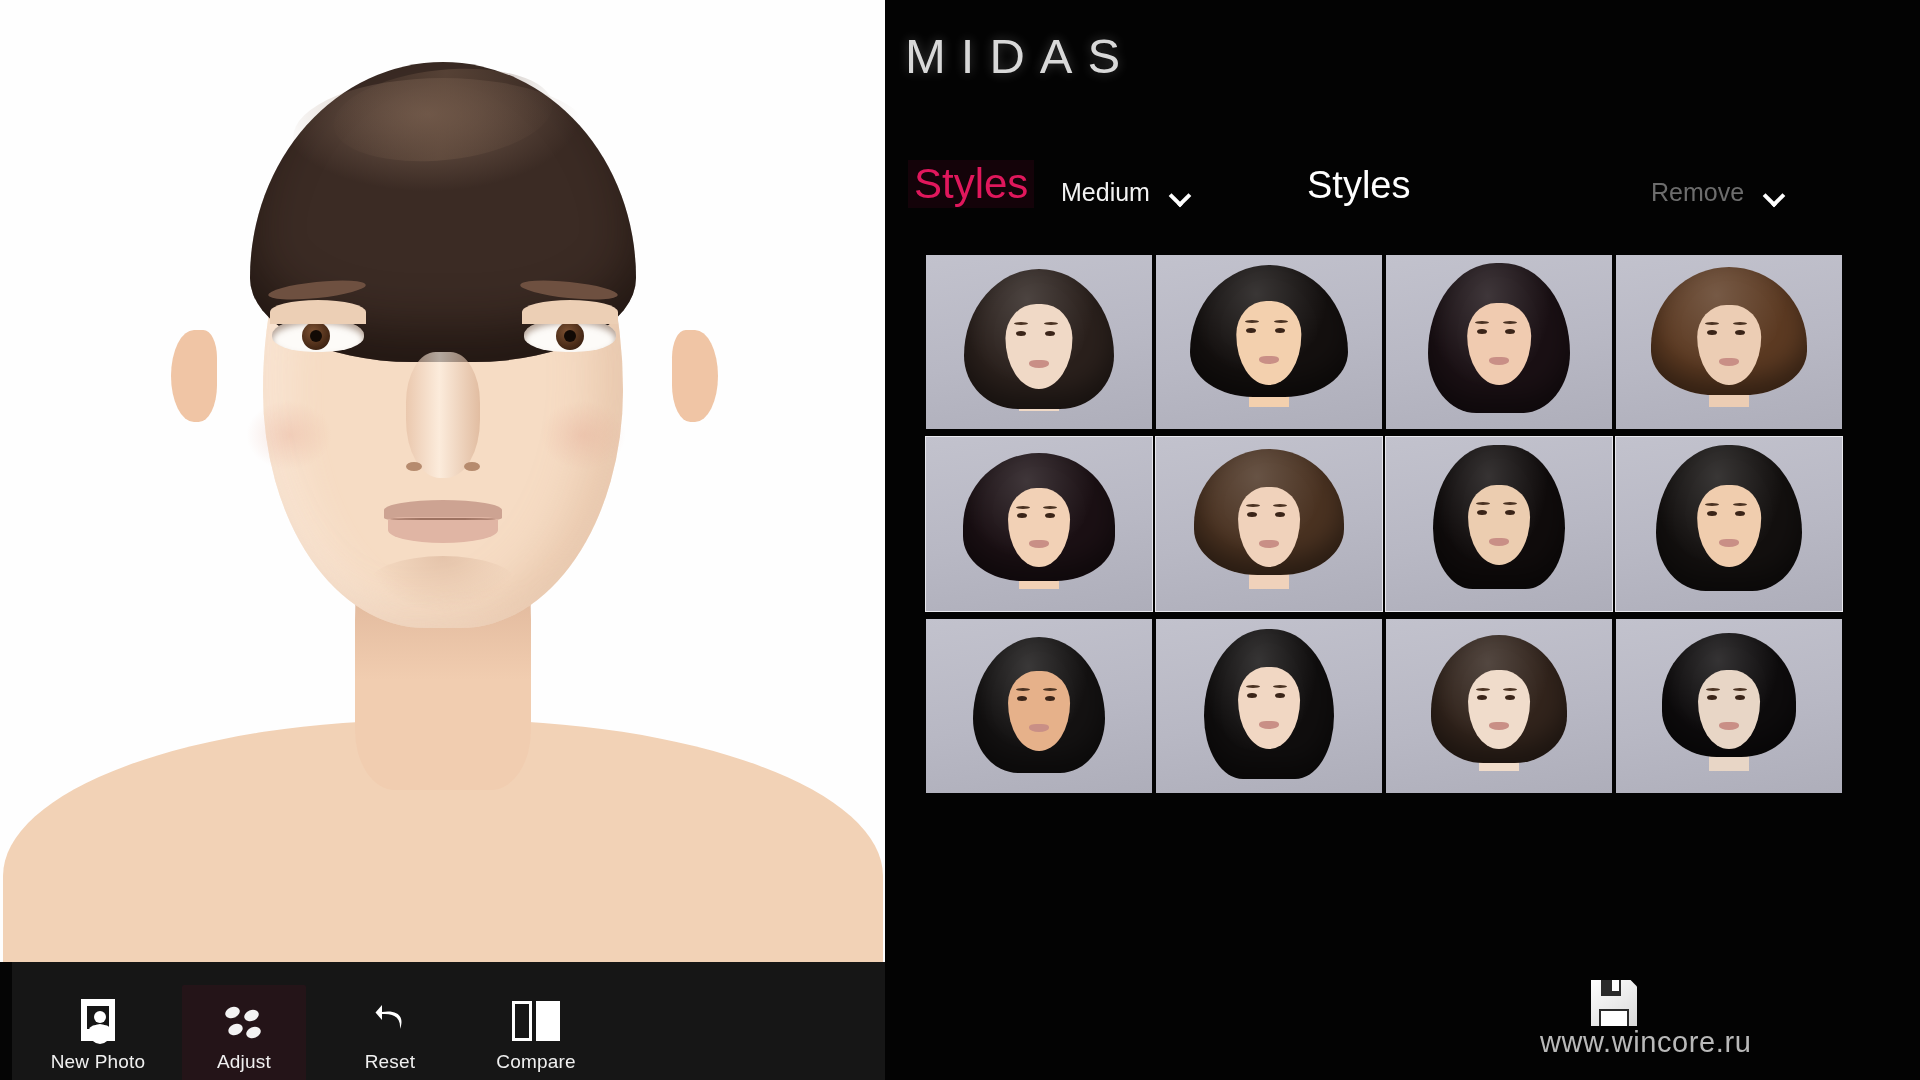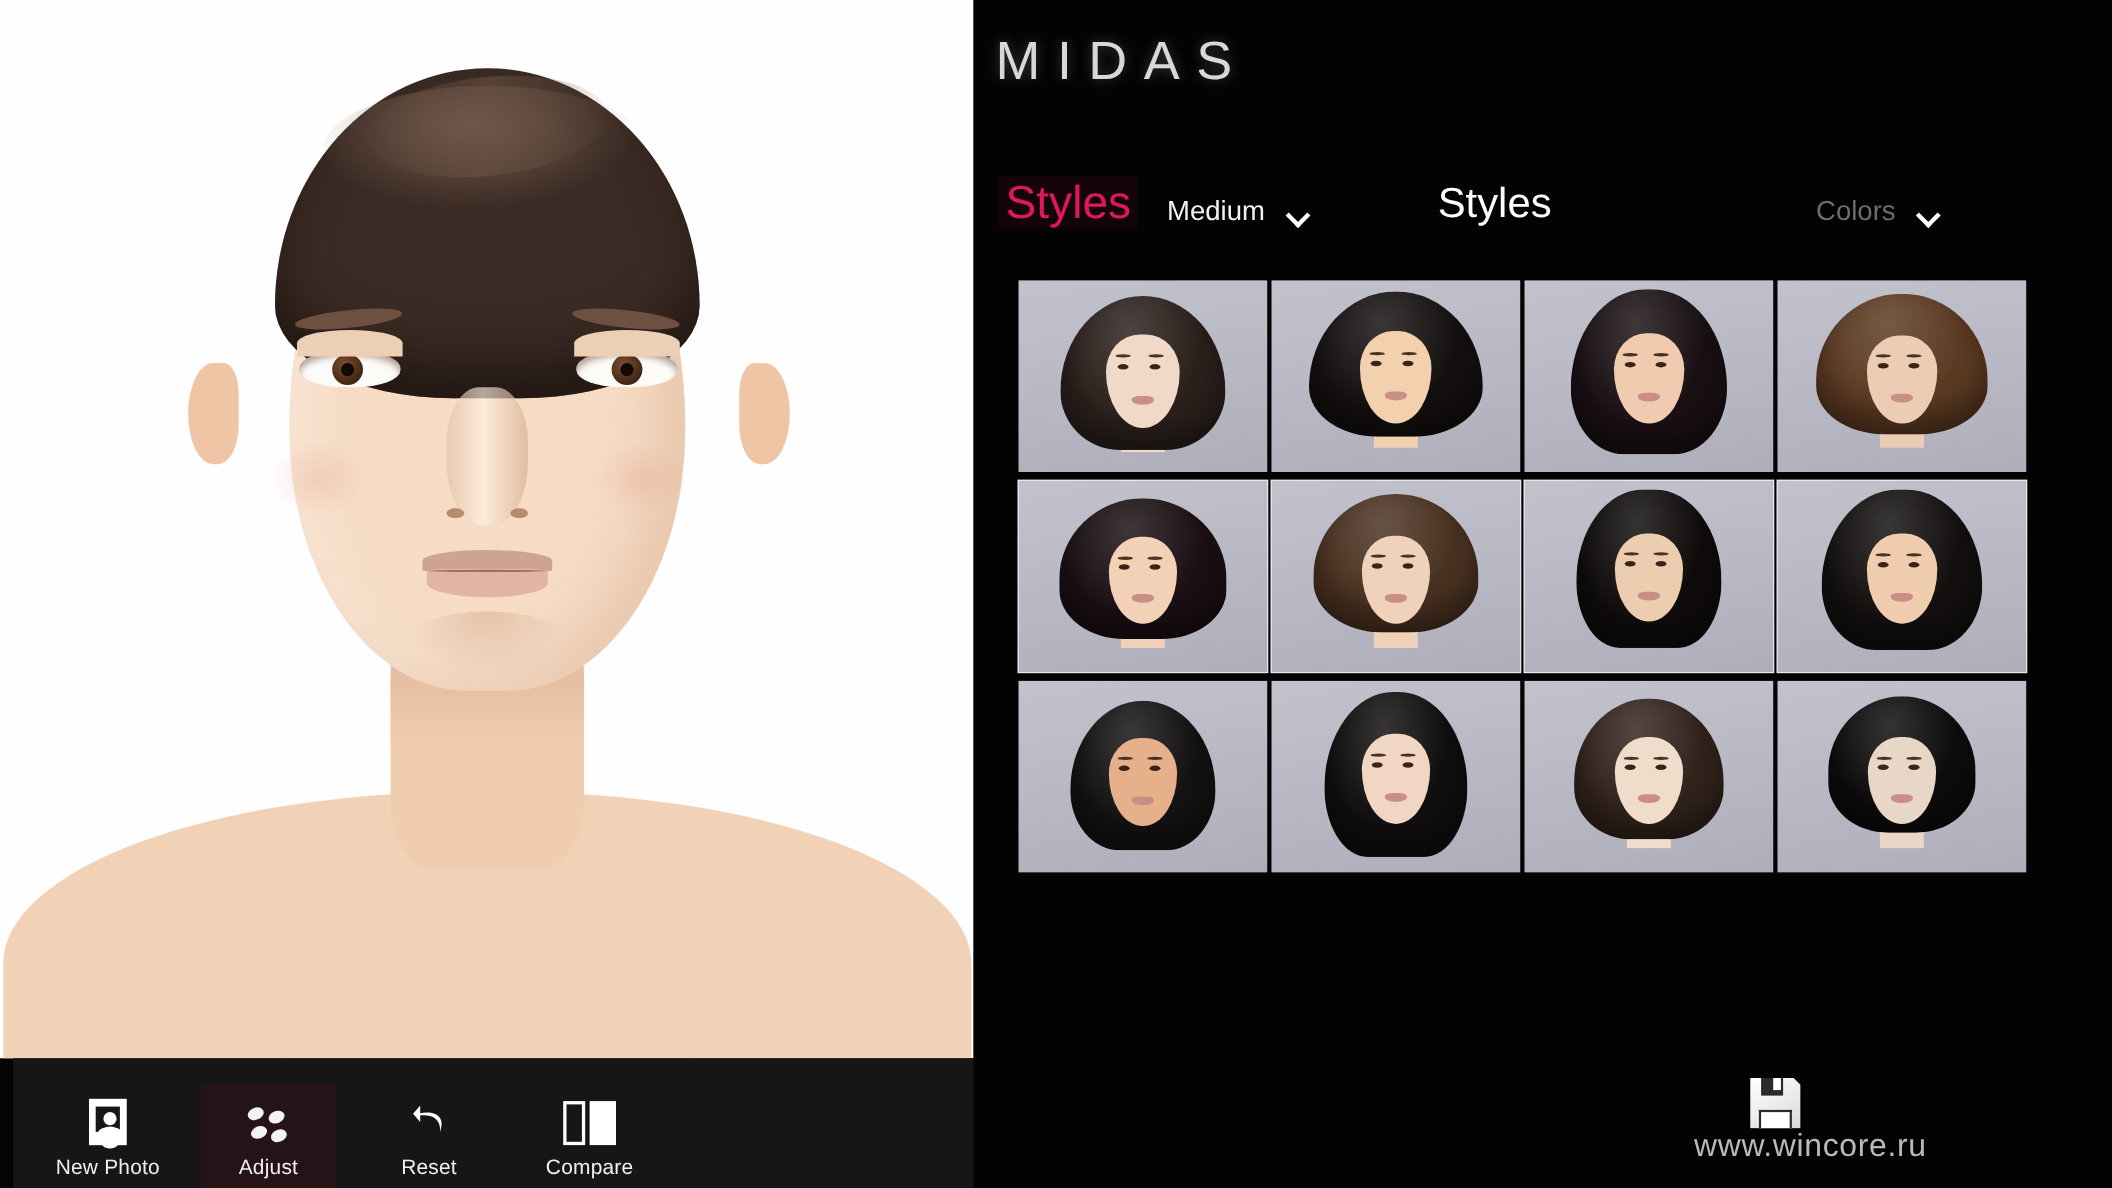--- a/index.html
+++ b/index.html
@@ -317,21 +317,21 @@
       <div class="tab-styles">Styles</div>
 
       <div class="dd left">
         <span class="val">Medium</span>
         <span class="chev"></span>
       </div>
 
       <div class="tab-colors">Styles</div>
 
       <div class="dd right">
-        <span class="val">Colors</span>
+        <span class="val">Remove</span>
         <span class="chev"></span>
       </div>
     </div>
 
     <div id="grid">
         <div class="tile" title="long dark wavy hair with side-swept fringe">
           <div class="bg"></div>
           <div class="t-neck" style="width:40px;height:40px;top:116px;background:#f0d9c6;"></div>
           <div class="t-face" style="width:78px;height:104px;top:30px;background:#f0d9c6;"></div>
           <div class="t-brow" style="left:88.03999999999999px;top:65.36px;"></div>

